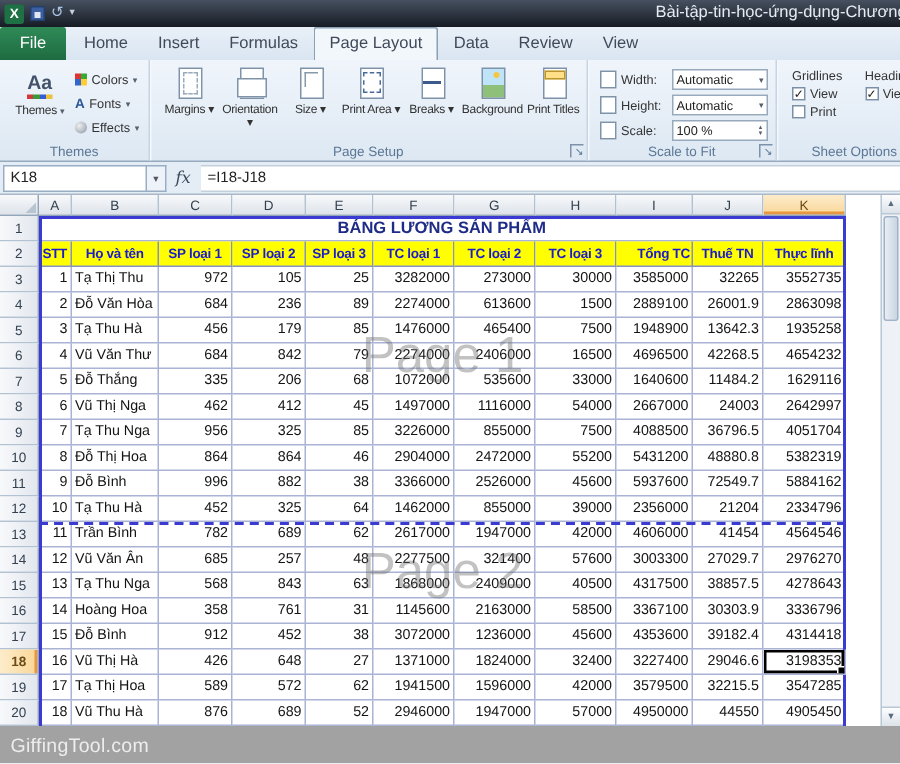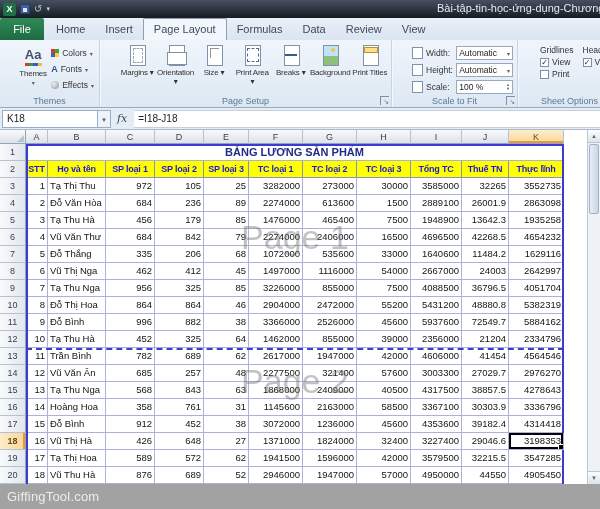--- a/index.html
+++ b/index.html
@@ -18,21 +18,21 @@
 
   
   .tabrow{height:22px;background:linear-gradient(#e9f0f8,#d9e5f1);display:flex;align-items:flex-end}
   .tab{height:22px;line-height:22px;padding:0 10px;font-size:11px;color:#41495a;cursor:default}
   .tab.file{background:linear-gradient(#2f8a57,#1e6b41);color:#fff;width:44px;text-align:center;padding:0;border-radius:2px 2px 0 0;margin-right:2px}
   .tab.active{background:#f2f7fc;border:1px solid #8ba0b5;border-bottom:none;border-radius:2px 2px 0 0;line-height:20px}
 
   
   .ribbon{height:68px;background:linear-gradient(#f0f5fb,#dde8f3);border-bottom:1px solid #96a9bd;overflow:hidden}
   .grps{display:flex;width:622px;height:100%}
-  .grp{position:relative;border-right:1px solid #c6d4e4;box-shadow:1px 0 0 #f4f8fc;padding:2px 2px 12px 18px;height:100%}
+  .grp{position:relative;border-right:1px solid #c6d4e4;box-shadow:1px 0 0 #f4f8fc;padding:2px 2px 12px 6px;height:100%}
   .grp-label{position:absolute;bottom:1px;left:0;width:100%;text-align:center;font-size:9px;color:#5c7795;white-space:nowrap}
   .launcher{position:absolute;right:2px;bottom:2px;width:9px;height:9px;border-left:1px solid #7d92a8;border-top:1px solid #7d92a8;font-size:7px;line-height:9px;color:#5c7795;text-align:right}
   .grp-themes{width:100px}
   .grp-pagesetup{width:292px}
   .grp-scale{width:126px}
   .grp-sheetopt{width:104px}
   .grp-content{display:flex;height:100%}
   .bigbtn{width:41px;display:flex;flex-direction:column;align-items:center;justify-content:flex-start;padding-top:2px;border-radius:2px;cursor:default}
   .bigbtn-label{font-size:8px;color:#333;text-align:center;line-height:1.15;letter-spacing:-.2px;white-space:pre-line}
   .themes-ico{font-size:13px;font-weight:bold;color:#44516b;line-height:15px;margin-top:3px;text-align:center}
@@ -115,22 +115,22 @@
     <div class="qa-save"></div>
     <div class="qa-undo">↺</div>
     <div class="qa-drop">▾</div>
     <div class="tb-title">Bài-tập-tin-học-ứng-dụng-Chương</div>
   </div>
 
   <div class="tabrow">
       <div class="tab file">File</div>
       <div class="tab">Home</div>
       <div class="tab">Insert</div>
+      <div class="tab">Formulas</div>
       <div class="tab active">Page Layout</div>
-      <div class="tab">Formulas</div>
       <div class="tab">Data</div>
       <div class="tab">Review</div>
       <div class="tab">View</div>
     </div>
 
   <div class="ribbon">
     <div class="grps">
 
       <div class="grp grp-themes">
         <div class="grp-content">
@@ -285,21 +285,21 @@
         <div class="g-row">
           <div class="g-rh">2</div>
           <div class="g-cell hdr-cell" style="width: 22px;">STT</div>
           <div class="g-cell hdr-cell" style="width: 58px;">Họ và tên</div>
           <div class="g-cell hdr-cell" style="width: 49px;">SP loại 1</div>
           <div class="g-cell hdr-cell" style="width: 49px;">SP loại 2</div>
           <div class="g-cell hdr-cell" style="width: 45px;">SP loại 3</div>
           <div class="g-cell hdr-cell" style="width: 54px;">TC loại 1</div>
           <div class="g-cell hdr-cell" style="width: 54px;">TC loại 2</div>
           <div class="g-cell hdr-cell" style="width: 54px;">TC loại 3</div>
-          <div class="g-cell hdr-cell" style="width: 51px;">Tổng TC</div>
+          <div class="g-cell hdr-cell" style="width: 51px; text-align: right;">Tổng TC</div>
           <div class="g-cell hdr-cell" style="width: 47px;">Thuế TN</div>
           <div class="g-cell hdr-cell" style="width: 55px;">Thực lĩnh</div>
         </div>
         <div class="g-row">
           <div class="g-rh">3</div>
           <div class="g-cell data-cell c-num" style="width: 22px;">1</div>
           <div class="g-cell data-cell c-name" style="width: 58px;">Tạ Thị Thu</div>
           <div class="g-cell data-cell c-num" style="width: 49px;">972</div>
           <div class="g-cell data-cell c-num" style="width: 49px;">105</div>
           <div class="g-cell data-cell c-num" style="width: 45px;">25</div>

